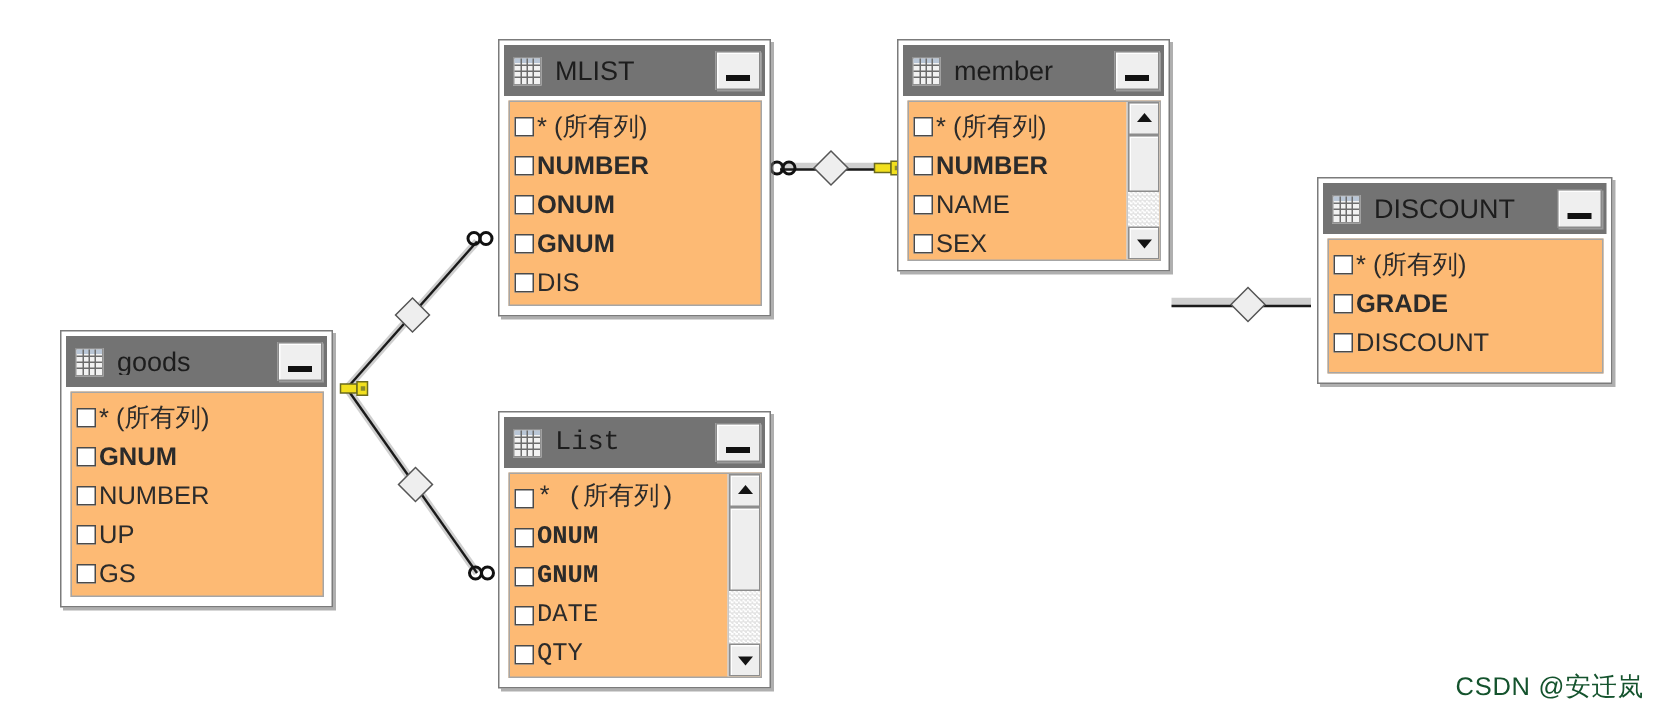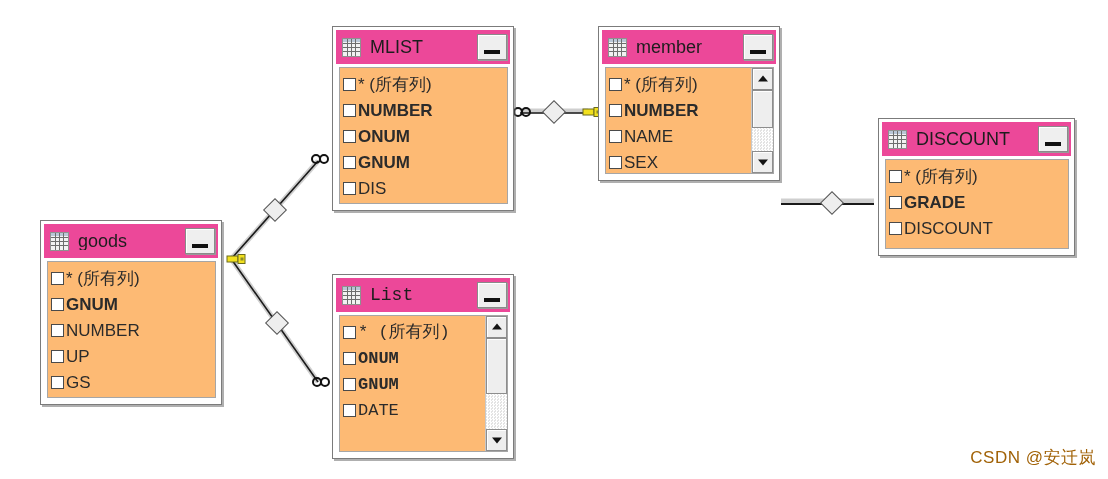--- a/index.html
+++ b/index.html
@@ -19,21 +19,21 @@
     background:#ffffff;
     border:1px solid #7b7b7b;
     box-shadow:2px 2px 0 rgba(110,110,110,.55);
     box-sizing:border-box;
     padding:2px;
     z-index:5;
   }
   .tbl-inner{border:1px solid #ffffff;height:100%;box-sizing:border-box;display:flex;flex-direction:column;}
 
   .titlebar{
-    background:#ec4899;
+    background:#737373;
     height:34px;
     display:flex;
     align-items:center;
     padding:0 3px 0 6px;
     box-sizing:border-box;
     flex:0 0 auto;
   }
   .tbl-icon{
     width:19px;height:19px;
     flex:0 0 auto;
@@ -142,21 +142,21 @@
     cursor:pointer;
   }
 
   
   svg#links{position:absolute;left:0;top:0;width:1108px;height:479px;z-index:2;}
 
   .wm{
     position:absolute;
     right:12px;bottom:10px;
     font-size:17px;
-    color:#a16207;
+    color:#14532d;
     letter-spacing:.5px;
     z-index:8;
     white-space:nowrap;
   }
 </style>
 </head>
 <body>
 
 <div id="canvas">
 
@@ -334,20 +334,24 @@
                 <span class="fname">ONUM</span>
               </div>
               <div class="field bold">
                 <span class="cb"></span>
                 <span class="fname">GNUM</span>
               </div>
               <div class="field">
                 <span class="cb"></span>
                 <span class="fname">DATE</span>
               </div>
+              <div class="field">
+                <span class="cb"></span>
+                <span class="fname">QTY</span>
+              </div>
             </div>
             <div class="sbar">
               <div class="sbtn up">
                 <span class="ar"></span>
               </div>
               <div class="strack">
                 <div class="sthumb" style="height:62%"></div>
               </div>
               <div class="sbtn down">
                 <span class="ar"></span>

